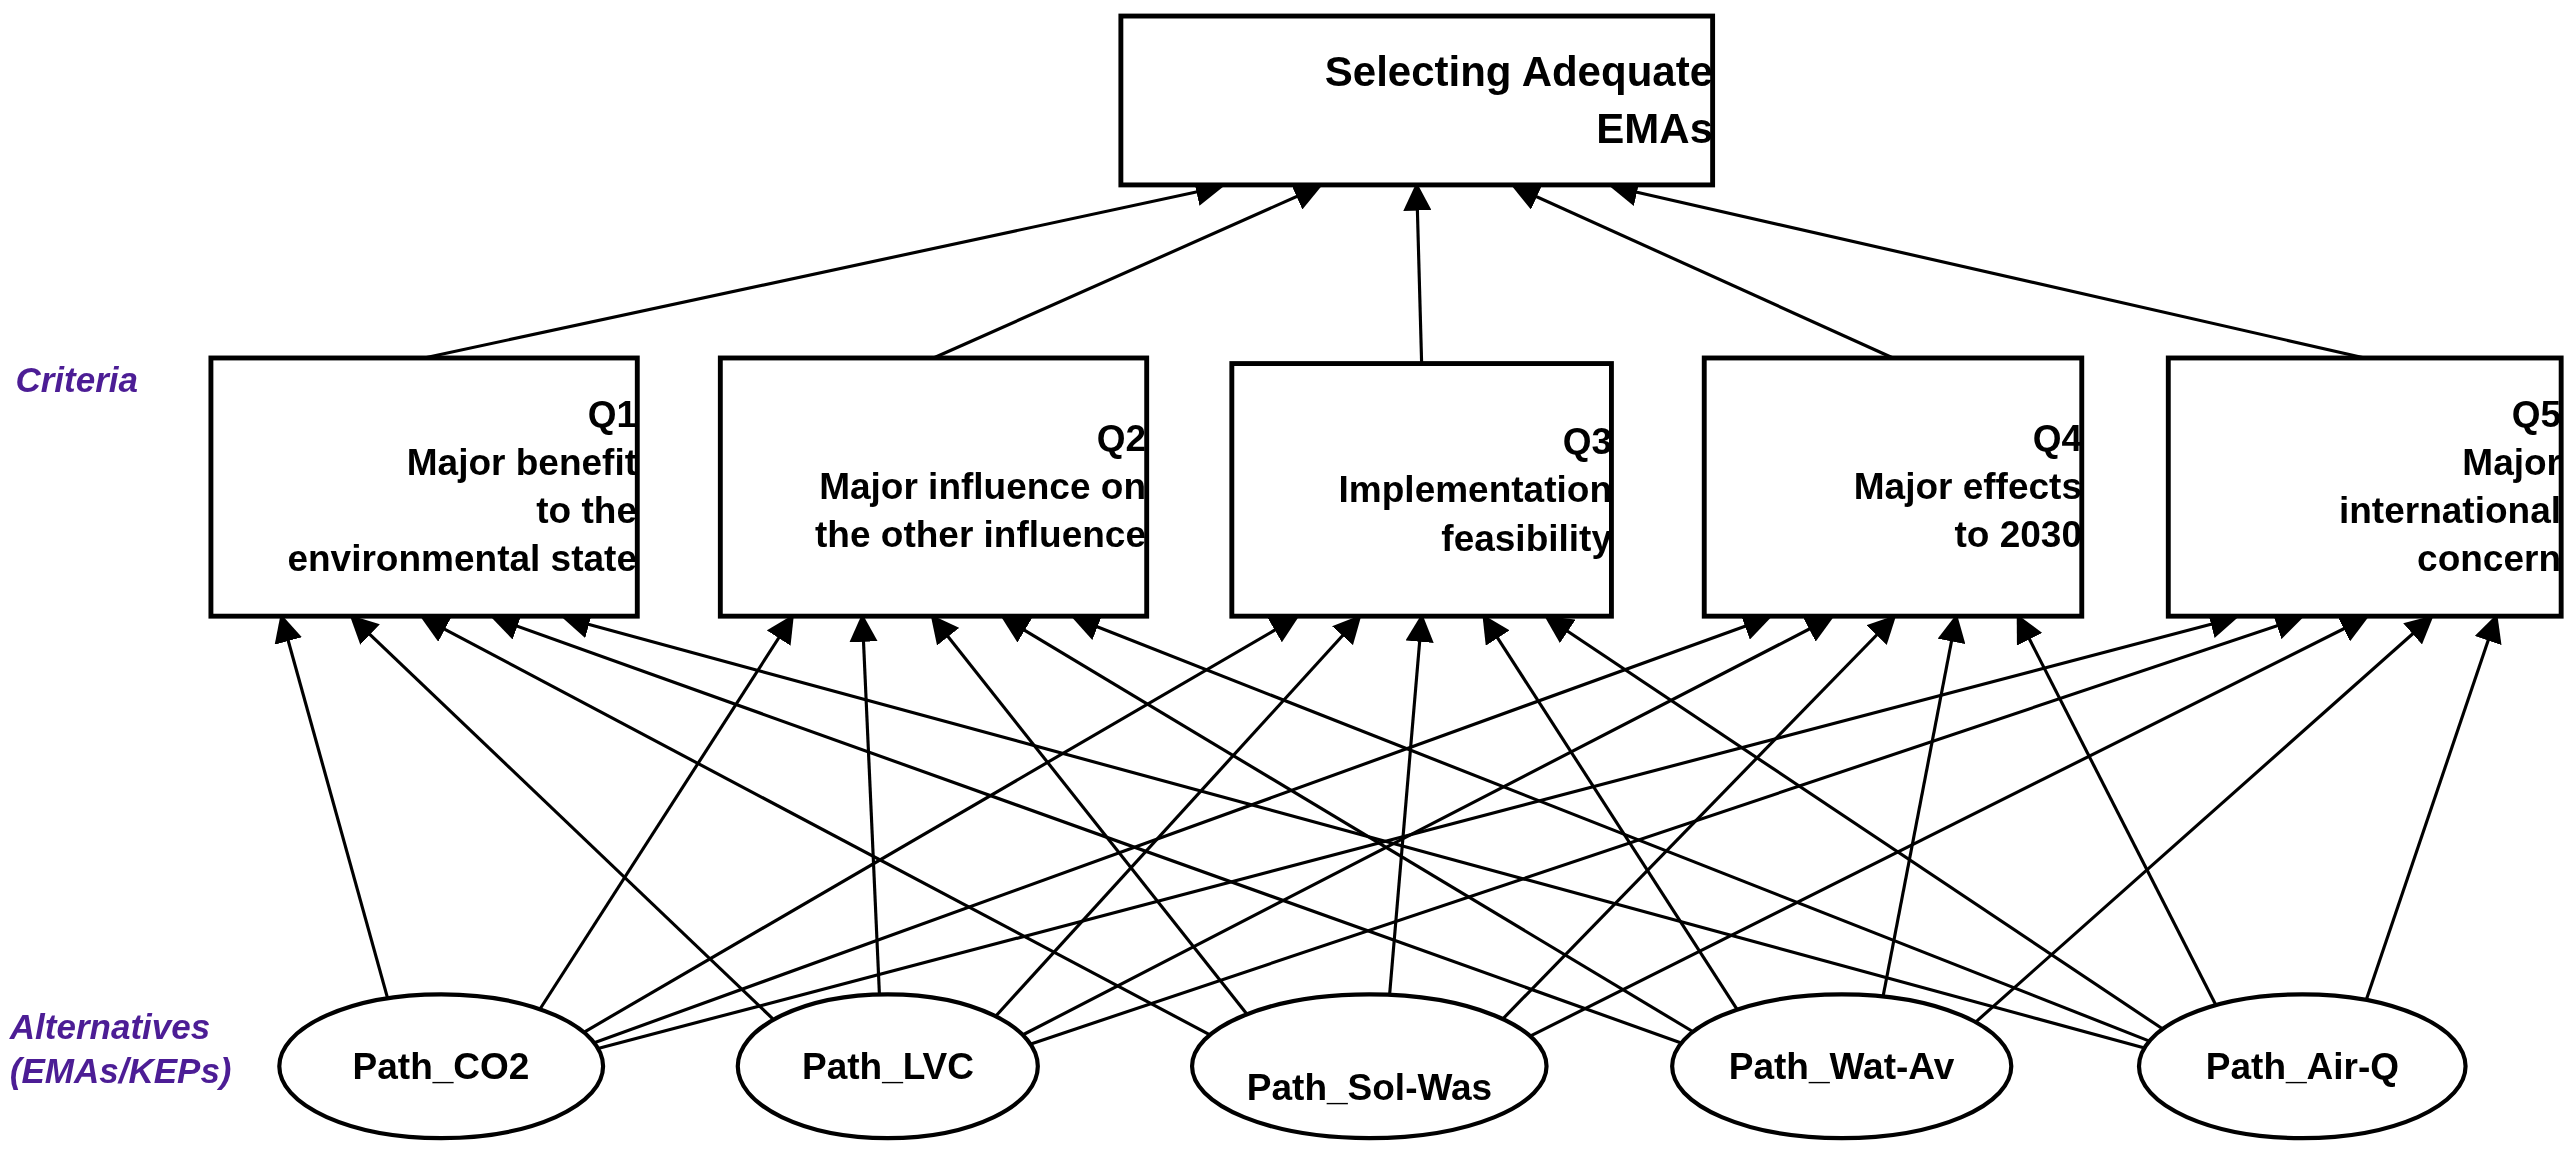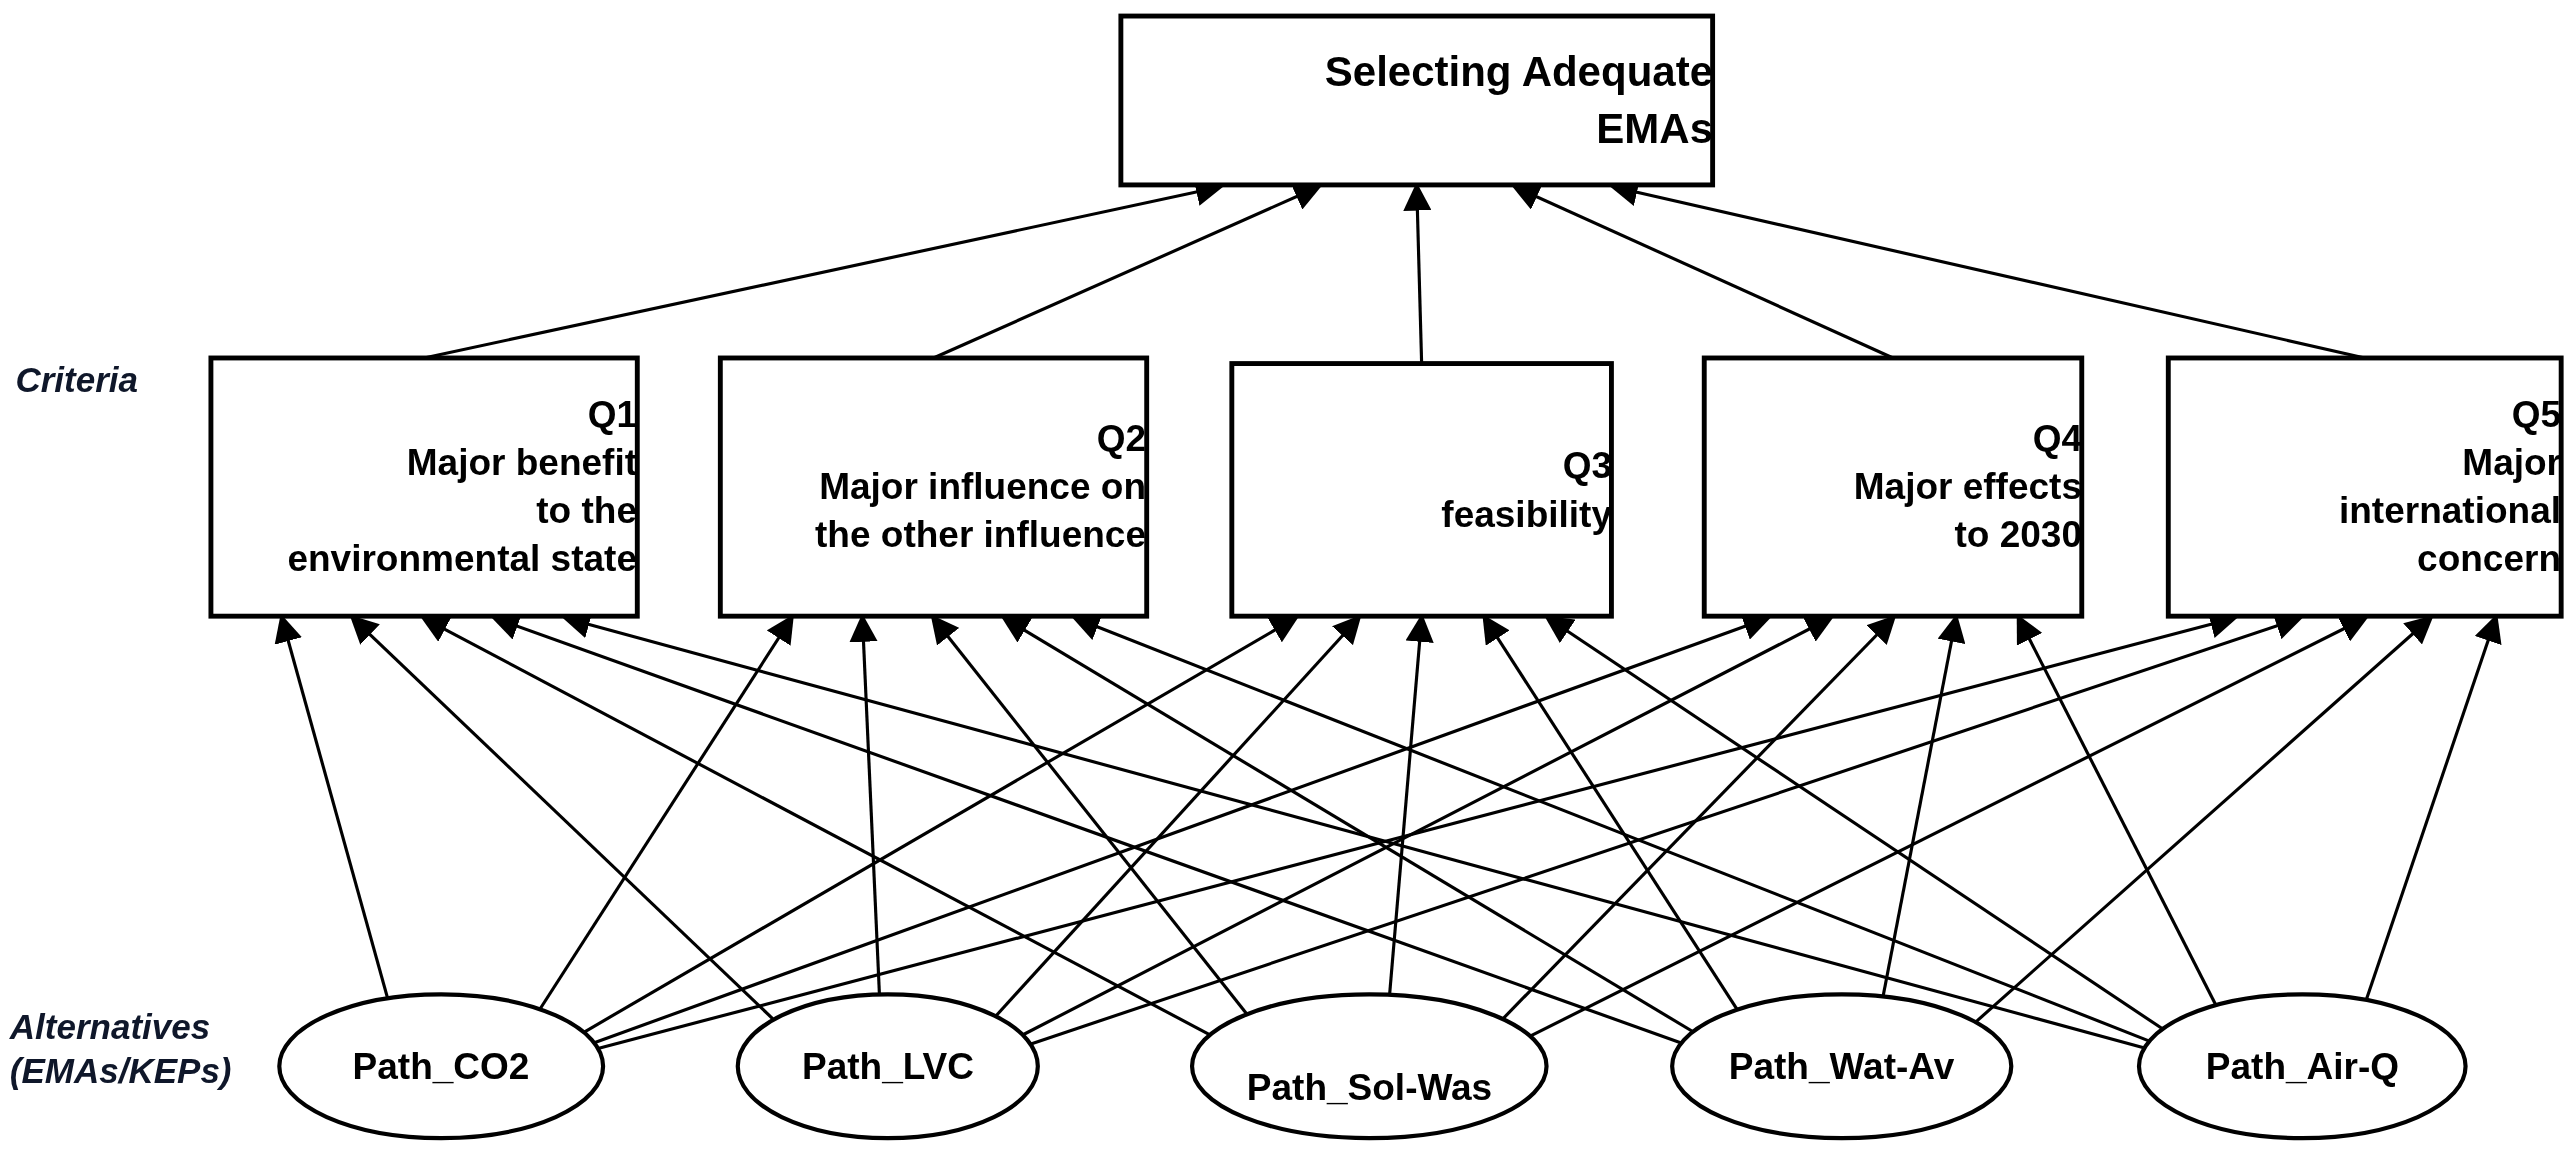--- a/index.html
+++ b/index.html
@@ -19,21 +19,21 @@
   .crit-label{font-size:37px;}
   .crit-label .code{display:block;}
   .crit-label .desc{display:block;}
   .alt-label{
     position:absolute;display:flex;align-items:center;justify-content:center;
     text-align:center;font-weight:bold;font-size:37px;color:#000000;
     pointer-events:none;
   }
   .side-label{
     position:absolute;font-style:italic;font-weight:bold;
-    font-size:35px;color:#0f172a;line-height:1.26;text-align:left;
+    font-size:35px;color:#4c1d95;line-height:1.26;text-align:left;
   }
 </style>
 </head>
 <body>
 
 <div id="stage">
 
   <svg id="diagram" viewBox="0 0 3691 1648" xmlns="http://www.w3.org/2000/svg">
     <defs>
       <marker id="arrow" viewBox="0 0 12 12" refX="10" refY="6" markerWidth="9" markerHeight="9" orient="auto-start-reverse">
@@ -101,20 +101,21 @@
         <span class="desc">to the</span>
         <span class="desc">environmental state</span>
       </div>
       <div class="boxlabel crit-label" style="left: 720px; top: 358px; width: 426px; height: 258px;">
         <span class="code">Q2</span>
         <span class="desc">Major influence on</span>
         <span class="desc">the other influence</span>
       </div>
       <div class="boxlabel crit-label" style="left: 1232px; top: 364px; width: 380px; height: 253px;">
         <span class="code">Q3</span>
+        <span class="desc">Implementation</span>
         <span class="desc">feasibility</span>
       </div>
       <div class="boxlabel crit-label" style="left: 1704px; top: 358px; width: 378px; height: 258px;">
         <span class="code">Q4</span>
         <span class="desc">Major effects</span>
         <span class="desc">to 2030</span>
       </div>
       <div class="boxlabel crit-label" style="left: 2168px; top: 358px; width: 393px; height: 258px;">
         <span class="code">Q5</span>
         <span class="desc">Major</span>

